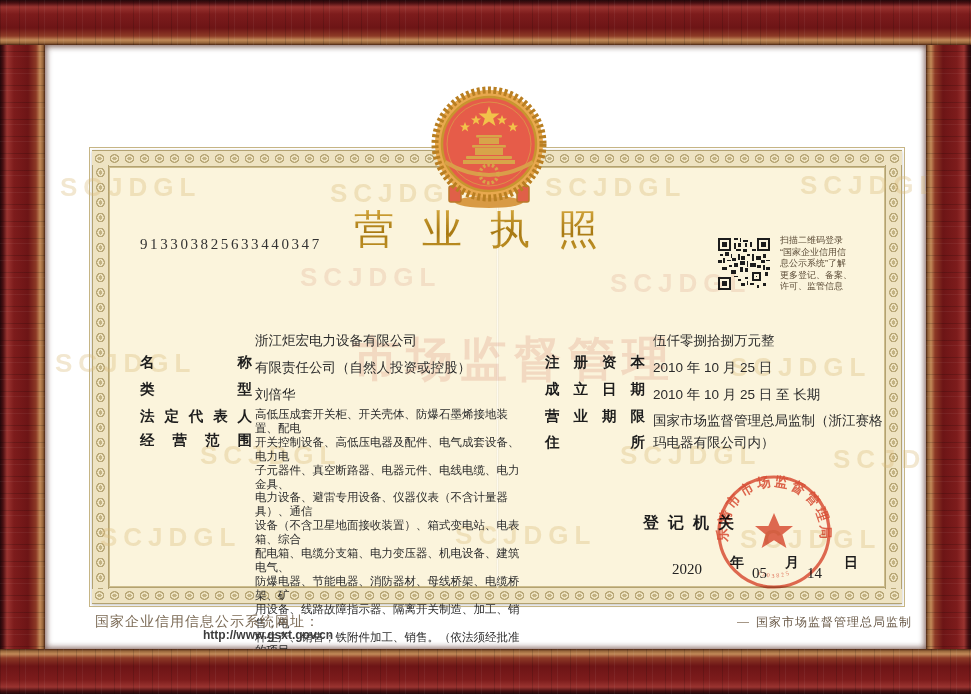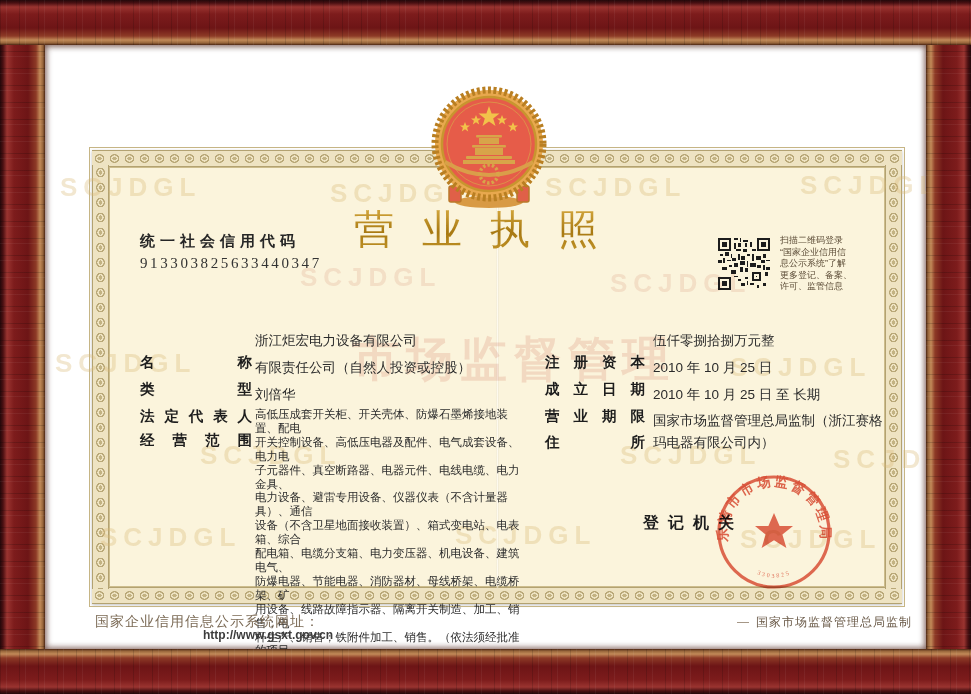--- a/index.html
+++ b/index.html
@@ -117,21 +117,20 @@
     <div class="wm" style="left:108px;top:290px">SCJDGL</div>
     <div class="wm" style="left:528px;top:290px">SCJDGL</div>
     <div class="wm" style="left:741px;top:294px">SCJDGL</div>
     <div class="wm" style="left:8px;top:372px">SCJDGL</div>
     <div class="wm" style="left:363px;top:370px">SCJDGL</div>
     <div class="wm" style="left:648px;top:374px">SCJDGL</div>
 
     <div class="wm-red" style="left:260px;top:178px">市场监督管理</div>
 
     <div class="code-block">
-      <div class="code-label">统一社会信用代码</div>
       <div class="code-value">913303825633440347</div>
     </div>
 
     <div class="title">营业执照</div>
 
     <div class="qr-wrap">
       <svg width="52" height="52" viewBox="0 0 29 29" shape-rendering="crispEdges">
         <g fill="#1c1c1c">
           <path d="M0 0h7v7h-7z M1 1h5v5h-5z M2 2h3v3h-3z" fill-rule="evenodd"></path>
           <path d="M22 0h7v7h-7z M23 1h5v5h-5z M24 2h3v3h-3z" fill-rule="evenodd"></path>
@@ -217,20 +216,28 @@
     <div class="flabel" style="left:453px;top:182px;width:100px">注册资本</div>
     <div class="fvalue" style="left:561px;top:180px;width:236px">伍仟零捌拾捌万元整</div>
     <div class="flabel" style="left:453px;top:209px;width:100px">成立日期</div>
     <div class="fvalue" style="left:561px;top:207px;width:236px">2010 年 10 月 25 日</div>
     <div class="flabel" style="left:453px;top:236px;width:100px">营业期限</div>
     <div class="fvalue" style="left:561px;top:234px;width:236px">2010 年 10 月 25 日 至 长期</div>
     <div class="flabel" style="left:453px;top:262px;width:100px">住所</div>
     <div class="fvalue" style="left:561px;top:260px;width:238px;line-height:21.5px">国家市场监督管理总局监制（浙江赛格玛电器有限公司内）</div>
 
     <div class="registrar">登记机关</div>
+    <div class="dateline">
+      <span class="dnum" style="left:0;top:9px">2020</span>
+      <span class="dchar" style="left:58px;top:2px">年</span>
+      <span class="dnum" style="left:80px;top:13px">05</span>
+      <span class="dchar" style="left:113px;top:2px">月</span>
+      <span class="dnum" style="left:135px;top:13px">14</span>
+      <span class="dchar" style="left:172px;top:2px">日</span>
+    </div>
 
     <div class="seal">
       <svg width="120" height="120" viewBox="-60 -60 120 120">
         <circle cx="0" cy="0" r="55" fill="none" stroke="#d9442e" stroke-width="3.2" opacity=".85"></circle>
         <polygon points="0,-19 5.6,-5.9 19,-5.9 8.4,2.6 12.4,16 0,8.2 -12.4,16 -8.4,2.6 -19,-5.9 -5.6,-5.9" fill="#d9442e" opacity=".85"></polygon>
         <defs>
           <path id="sealArc" d="M -42 22 A 47 47 0 1 1 42 22" fill="none"></path>
           <path id="sealBottomArc" d="M -24 38 A 42 42 0 0 0 24 38" fill="none"></path>
         </defs>
         <text font-size="13.5" font-weight="bold" fill="#d9442e" opacity=".88" letter-spacing="3" font-family="'Liberation Sans','DejaVu Sans',sans-serif">

